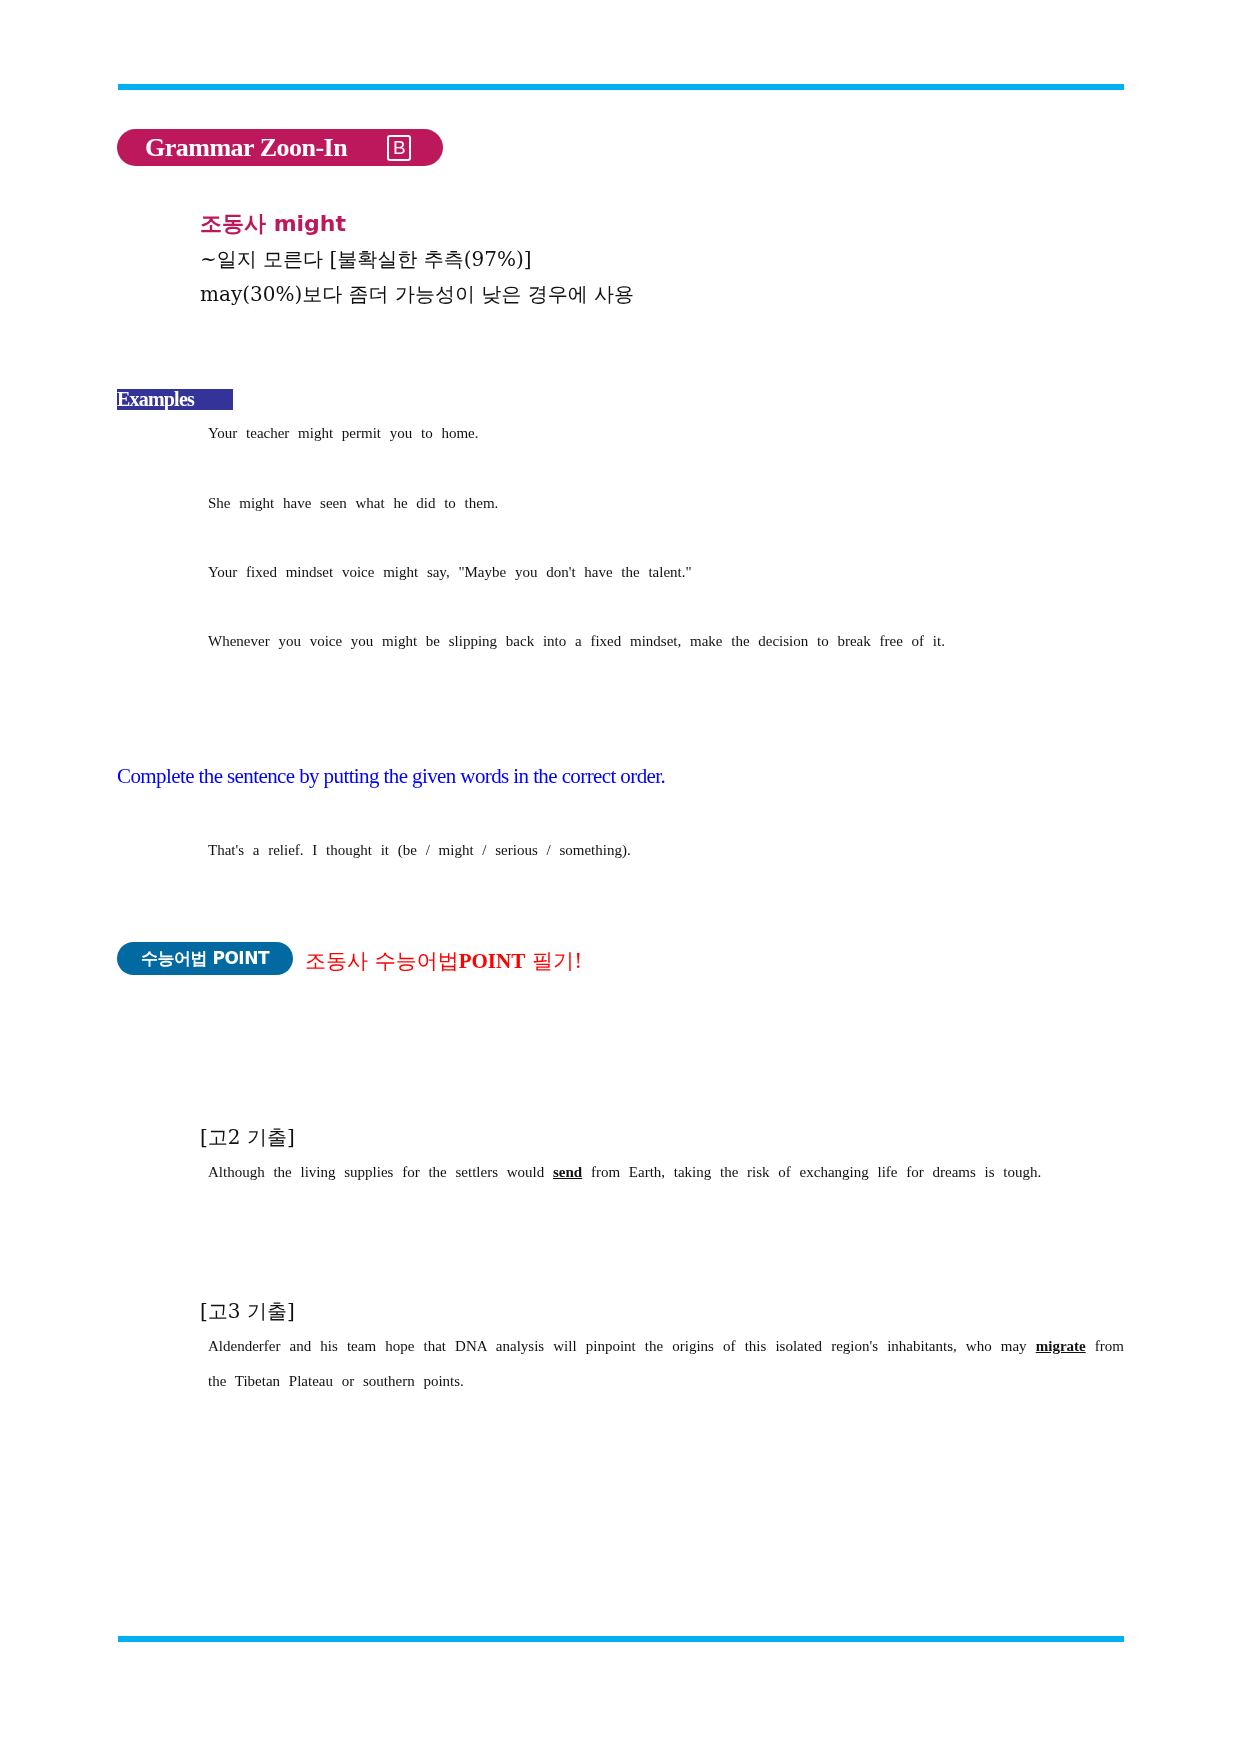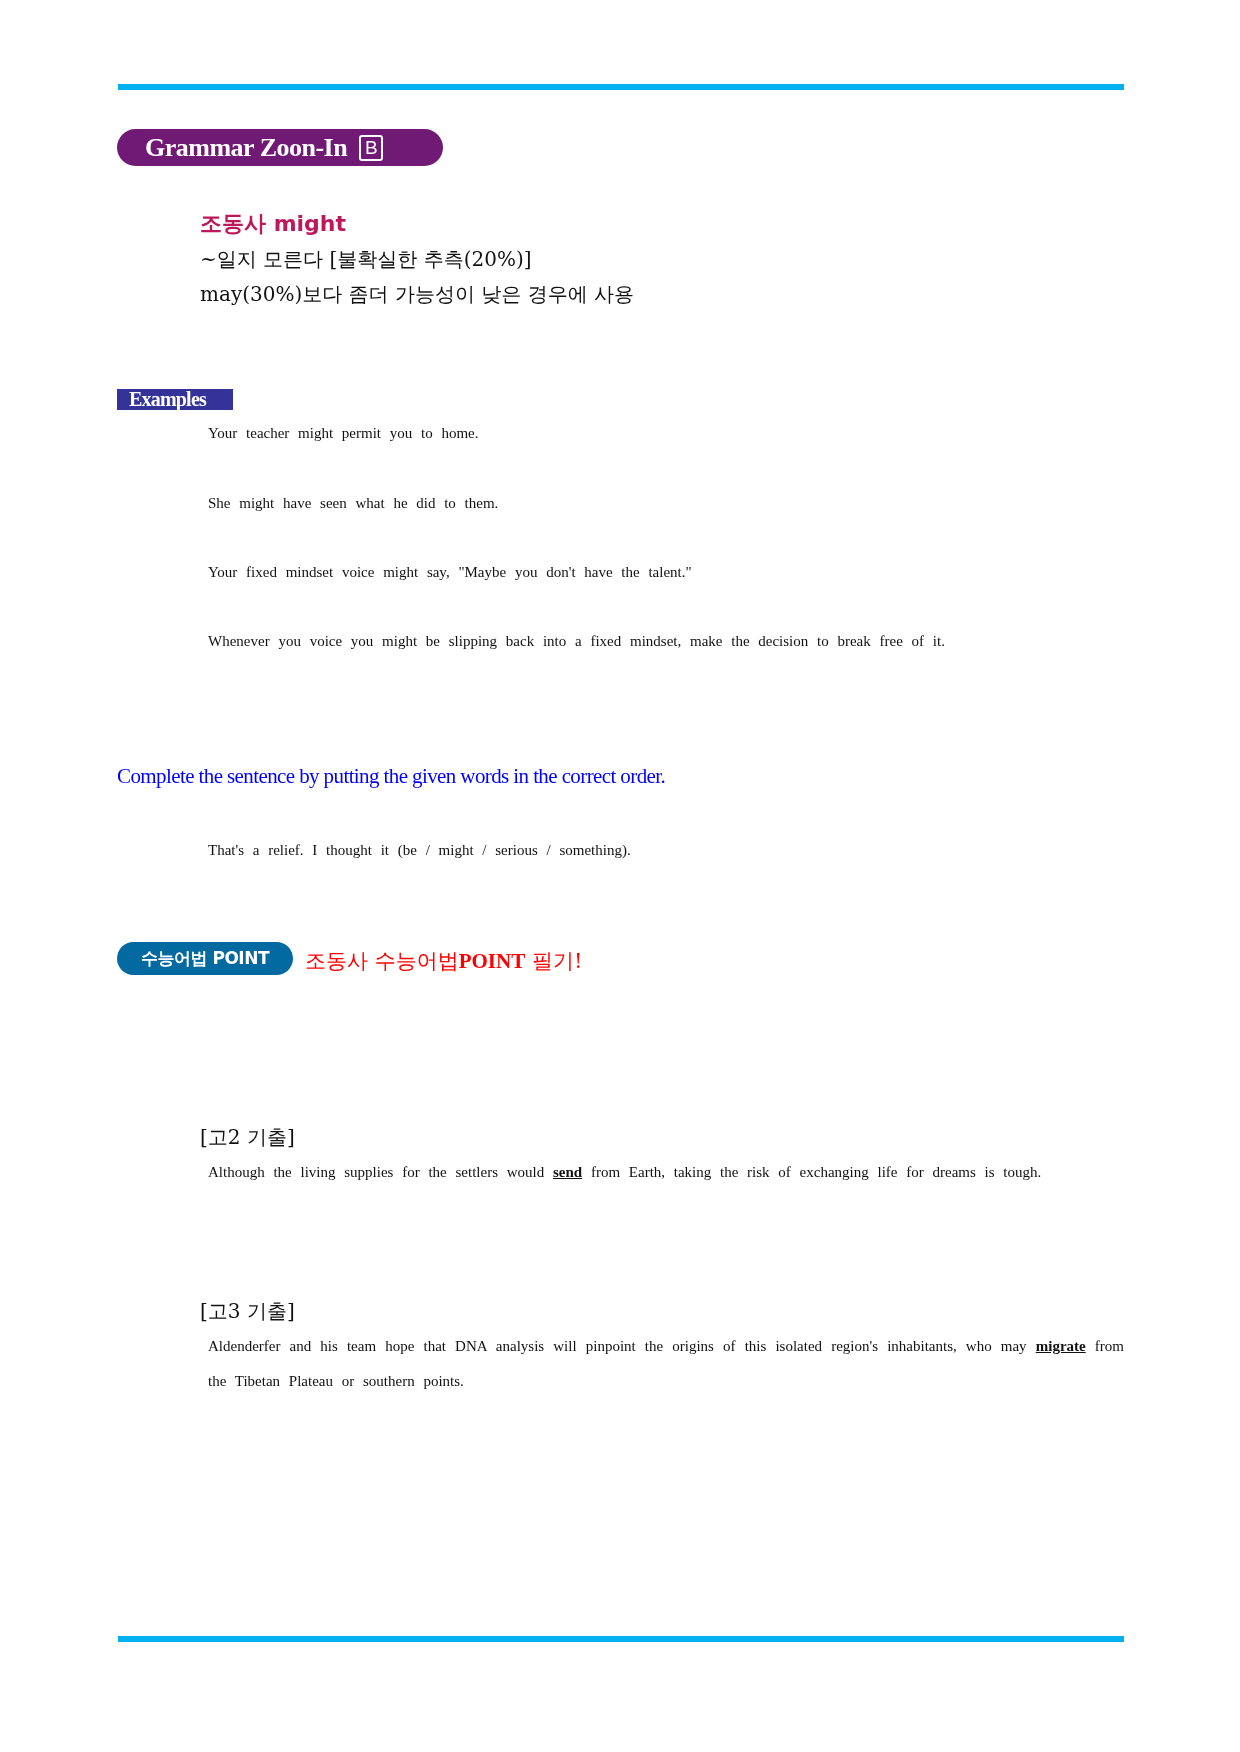--- a/index.html
+++ b/index.html
@@ -25,30 +25,31 @@
     .rule.top { top: 84px; }
     .rule.bottom { top: 1636px; }
 
     .section-badge {
       position: absolute;
       left: 117px;
       top: 129px;
       width: 326px;
       height: 37px;
       border-radius: 19px;
-      background: #701a75;
+      background: #be185d;
       color: #ffffff;
       display: flex;
       align-items: center;
       padding-left: 28px;
       box-sizing: border-box;
       font-family: "Liberation Serif", serif;
       font-weight: bold;
       font-size: 26px;
       letter-spacing: -0.5px;
+      gap: 28px;
     }
     .section-badge .letter-box {
       display: inline-block;
       margin-left: 12px;
       border: 2px solid #ffffff;
       border-radius: 3px;
       width: 20px;
       height: 22px;
       line-height: 22px;
       text-align: center;
@@ -81,21 +82,20 @@
       left: 117px;
       top: 389px;
       width: 116px;
       height: 21px;
       background: #333399;
       color: #ffffff;
       font-family: "Liberation Serif", serif;
       font-weight: bold;
       font-size: 20px;
       line-height: 21px;
-      padding-left: 12px;
       box-sizing: border-box;
       letter-spacing: -0.8px;
     }
 
     .body-text {
       position: absolute;
       left: 208px;
       width: 916px;
       font-family: "Liberation Serif", serif;
       font-size: 15px;
@@ -173,21 +173,21 @@
 <body>
 
 <div class="rule top"></div>
 
 <div class="section-badge">
   <span>Grammar Zoon-In</span>
   <span class="letter-box">B</span>
 </div>
 
 <div class="concept-title">조동사 might</div>
-<div class="concept-line l1">~일지 모른다   [불확실한 추측(20%)]</div>
+<div class="concept-line l1">~일지 모른다   [불확실한 추측(97%)]</div>
 <div class="concept-line l2">may(30%)보다 좀더 가능성이 낮은 경우에 사용</div>
 
 <div class="examples-label">Examples</div>
 
 <div class="body-text ex1">Your teacher might permit you to home.</div>
 <div class="body-text ex2">She might have seen what he did to them.</div>
 <div class="body-text ex3">Your fixed mindset voice might say, "Maybe you don't have the talent."</div>
 <div class="body-text ex4">Whenever you voice you might be slipping back into a fixed mindset, make the decision to break free of it.</div>
 
 <div class="instruction">Complete the sentence by putting the given words in the correct order.</div>

